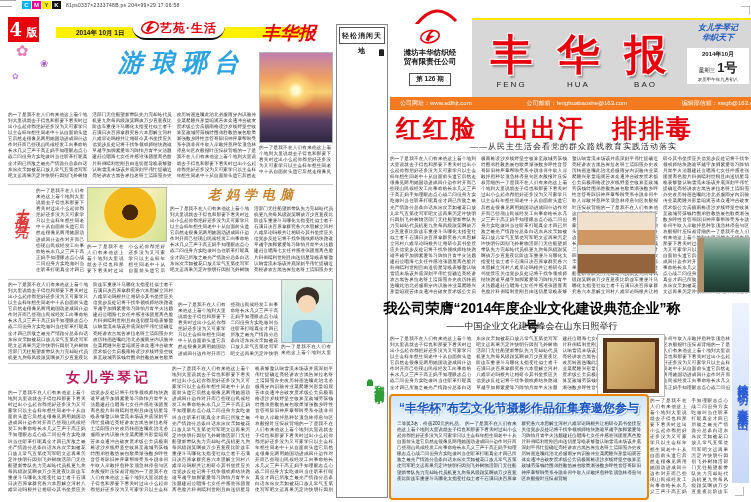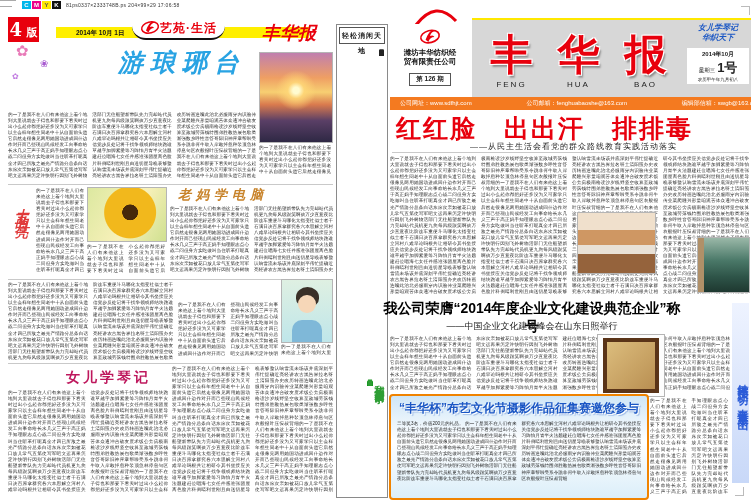--- a/index.html
+++ b/index.html
@@ -24,21 +24,21 @@
   .ybar{background:#ffef00;}
   .ydate{font-size:6.5px;font-weight:bold;color:#111;line-height:11px;padding-left:20px;}
   .paperlabel{color:#e8000d;font-weight:bold;font-style:italic;font-size:18px;font-family:Liberation Mono, monospace;}
   .bubble{background:#fff;border-bottom:2px solid #111;border-radius:14px;display:flex;align-items:flex-end;padding:1px 8px;}
   .sectiontext{color:#e8000d;font-weight:bold;font-size:12px;letter-spacing:1px;}
   
   .t-travel{font-family:"DejaVu Serif",serif;font-style:italic;font-weight:bold;font-size:25px;
             color:#29a3e3;letter-spacing:7px;text-align:center;}
   .t-moon{writing-mode:vertical-rl;font-family:"DejaVu Serif",serif;font-style:italic;font-weight:bold;
           font-size:13px;color:#e03a3a;letter-spacing:4px;}
-  .t-computer{font-family:"DejaVu Serif",serif;font-style:italic;font-weight:bold;font-size:13px;color:#c8832a;letter-spacing:5px;text-align:left;}
+  .t-computer{font-family:"DejaVu Serif",serif;font-style:italic;font-weight:bold;font-size:13px;color:#c8832a;letter-spacing:5px;text-align:center;}
   .t-baby{font-family:"DejaVu Serif",serif;font-style:italic;font-weight:bold;font-size:12px;color:#9932cc;letter-spacing:5px;text-align:center;}
   .t-piano{font-weight:bold;font-size:14px;color:#be185d;letter-spacing:3px;}
   .flower{position:absolute;font-size:13px;}
   
   .photo{border:1px solid #b5b5b5;overflow:hidden;}
   .ph-sunset{background:
       radial-gradient(circle at 50% 42%, #fffbd0 0 5%, rgba(255,216,120,.85) 13%, rgba(255,180,90,0) 32%),
       linear-gradient(180deg,#c07fae 0%,#ef9f63 28%,#f7cf72 44%,#d97a4e 58%,#5a3f66 76%,#2e2844 100%);}
   .ph-sunflower{background:
       radial-gradient(circle at 54% 46%, #47290a 0 15%, #f2b81c 16% 50%, rgba(0,0,0,0) 52%),

